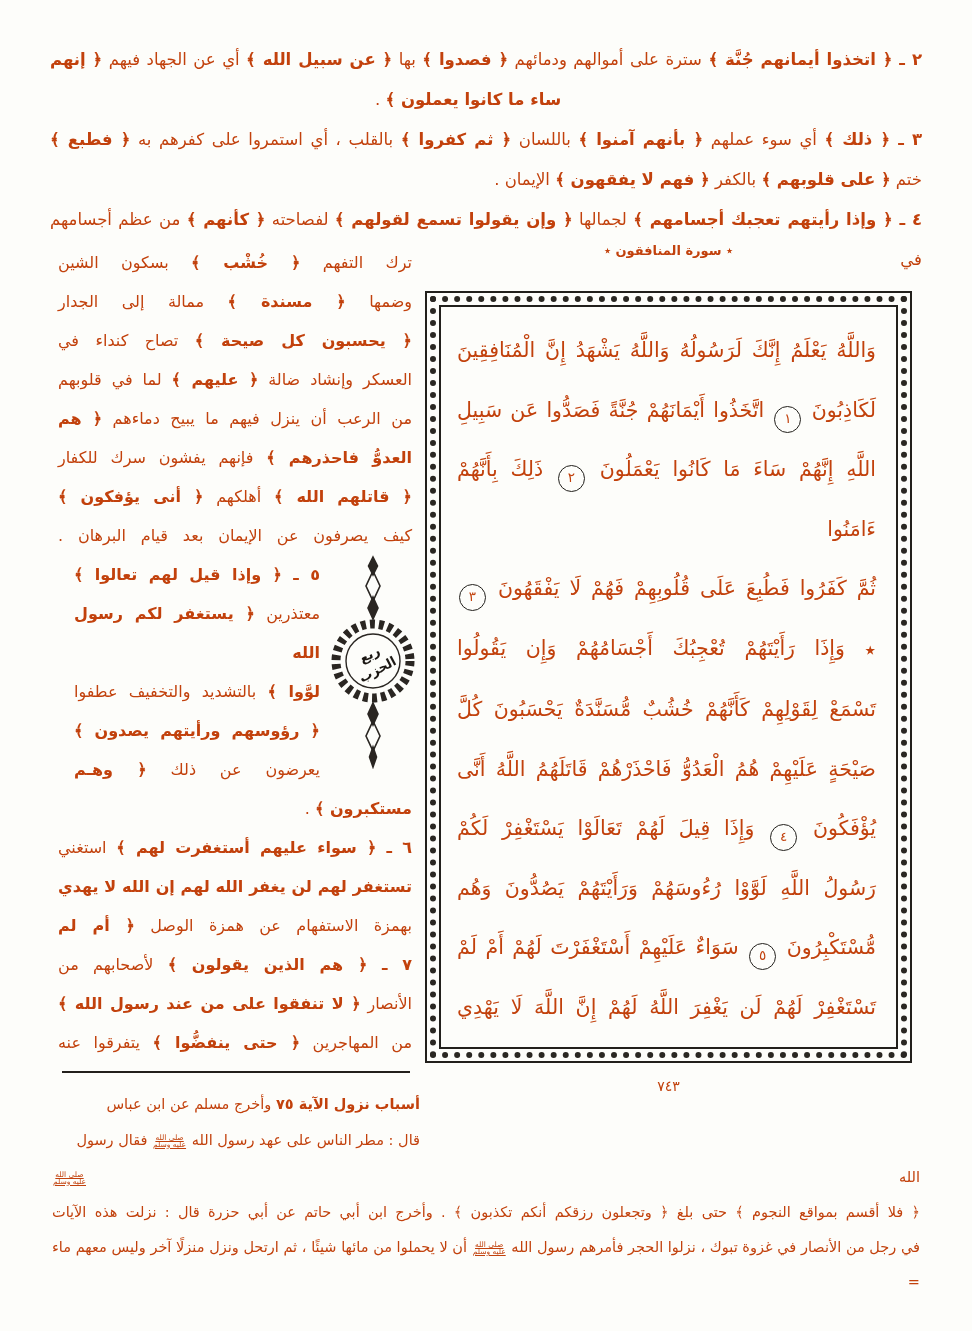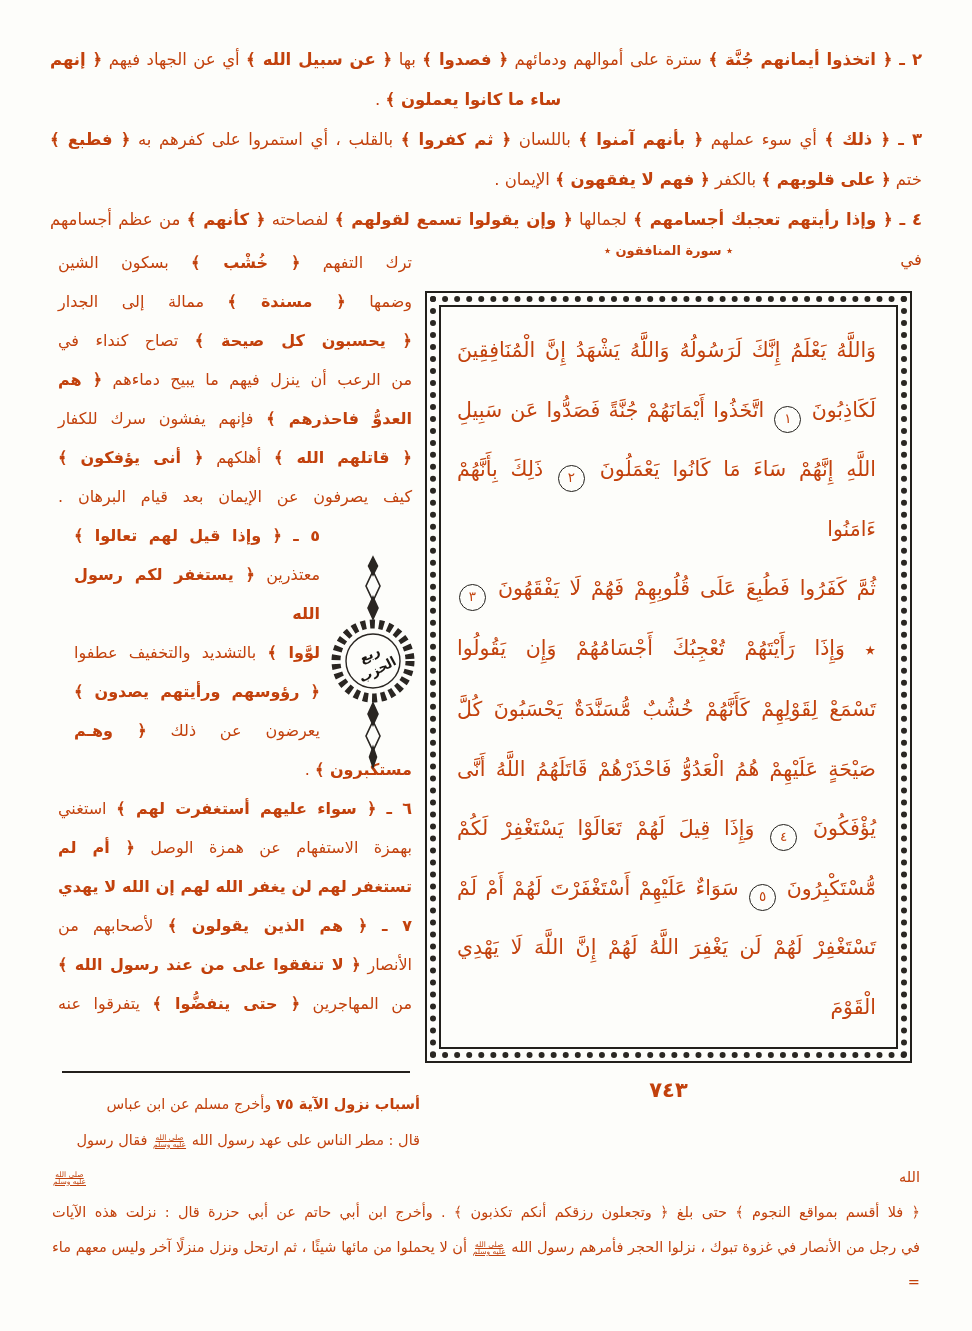--- a/index.html
+++ b/index.html
@@ -64,21 +64,21 @@
     border:1.4px solid #22201c;border-radius:50%;
     font-size:13.5px;line-height:23px;
     text-align:center;text-align-last:center;
     vertical-align:-6px;margin:0 2px;font-weight:normal;
   }
   .vstar{font-size:21px;vertical-align:-2px;}
   
   .page-number{
     position:absolute;top:1078px;left:425px;width:487px;
     text-align:left;text-align-last:center;
-    font-size:21px;font-weight:bold;letter-spacing:2px;
+    font-size:14px;font-weight:normal;letter-spacing:2px;
   }
   
   .fn-rule{position:absolute;top:1071px;left:62px;width:348px;height:2px;background:#23201c;}
   .fn-col{
     position:absolute;top:1086px;left:55px;width:365px;
     font-size:14.5px;line-height:36px;text-align:right;
   }
   .fn-full{
     position:absolute;top:1160px;right:52px;left:52px;
     font-size:14.5px;line-height:35px;
@@ -119,51 +119,53 @@
         </g>
         <g transform="rotate(-28 43 106)" fill="#1b1713" font-family="DejaVu Sans, sans-serif" font-size="13" font-weight="bold" text-anchor="middle">
           <text x="43" y="103">ربع</text>
           <text x="43" y="120">الحزب</text>
         </g>
       </svg>
     </div>
   <div class="ln j"><span>ترك التفهم </span><span class="b">﴿ خُشْب ﴾</span><span> بسكون الشين</span></div>
       <div class="ln j"><span>وضمها </span><span class="b">﴿ مسندة ﴾</span><span> ممالة إلى الجدار</span></div>
       <div class="ln j"><span class="b">﴿ يحسبون كل صيحة ﴾</span><span> تصاح كنداء في</span></div>
+      <div class="ln j"><span>العسكر وإنشاد ضالة </span><span class="b">﴿ عليهم ﴾</span><span> لما في قلوبهم</span></div>
       <div class="ln j"><span>من الرعب أن ينزل فيهم ما يبيح دماءهم </span><span class="b">﴿ هم</span></div>
       <div class="ln j"><span class="b">العدوُّ فاحذرهم ﴾</span><span> فإنهم يفشون سرك للكفار</span></div>
       <div class="ln j"><span class="b">﴿ قاتلهم الله ﴾</span><span> أهلكهم </span><span class="b">﴿ أنى يؤفكون ﴾</span></div>
       <div class="ln j"><span>كيف يصرفون عن الإيمان بعد قيام البرهان .</span></div>
       <div class="ln j narrow"><span class="b">٥ ـ </span><span class="b">﴿ وإذا قيل لهم تعالوا ﴾</span></div>
       <div class="ln j narrow"><span>معتذرين </span><span class="b">﴿ يستغفر لكم رسول الله</span></div>
       <div class="ln j narrow"><span class="b">لوَّوا ﴾</span><span> بالتشديد والتخفيف عطفوا</span></div>
       <div class="ln j narrow"><span class="b">﴿ رؤوسهم ورأيتهم يصدون ﴾</span></div>
       <div class="ln j narrow"><span>يعرضون عن ذلك </span><span class="b">﴿ وهـم</span></div>
       <div class="ln"><span class="b">مستكبرون ﴾</span><span> .</span></div>
       <div class="ln j"><span class="b">٦ ـ </span><span class="b">﴿ سواء عليهم أستغفرت لهم ﴾</span><span> استغني</span></div>
+      <div class="ln j"><span class="b">تستغفر لهم لن يغفر الله لهم إن الله لا يهدي</span></div>
       <div class="ln j"><span>بهمزة الاستفهام عن همزة الوصل </span><span class="b">﴿ أم لم</span></div>
-      <div class="ln j"><span class="b">تستغفر لهم لن يغفر الله لهم إن الله لا يهدي</span></div>
       <div class="ln j"><span class="b">٧ ـ </span><span class="b">﴿ هم الذين يقولون ﴾</span><span> لأصحابهم من</span></div>
       <div class="ln j"><span>الأنصار </span><span class="b">﴿ لا تنفقوا على من عند رسول الله ﴾</span></div>
       <div class="ln j"><span>من المهاجرين </span><span class="b">﴿ حتى ينفضُّوا ﴾</span><span> يتفرقوا عنه</span></div>
     </div>
 
   <div class="surah-heading">٭ سورة المنافقون ٭</div>
 
   <div class="frame-outer">
     <div class="frame-band">
       <div class="frame-inner" id="quran-lines">
           <div class="qln"><span>وَاللَّهُ يَعْلَمُ إِنَّكَ لَرَسُولُهُ وَاللَّهُ يَشْهَدُ إِنَّ الْمُنَافِقِينَ</span></div>
           <div class="qln"><span>لَكَاذِبُونَ </span><span class="vnum">١</span><span> اتَّخَذُوا أَيْمَانَهُمْ جُنَّةً فَصَدُّوا عَن سَبِيلِ</span></div>
           <div class="qln"><span>اللَّهِ إِنَّهُمْ سَاءَ مَا كَانُوا يَعْمَلُونَ </span><span class="vnum">٢</span><span> ذَلِكَ بِأَنَّهُمْ ءَامَنُوا</span></div>
           <div class="qln"><span>ثُمَّ كَفَرُوا فَطُبِعَ عَلَى قُلُوبِهِمْ فَهُمْ لَا يَفْقَهُونَ </span><span class="vnum">٣</span></div>
           <div class="qln"><span class="vstar">٭</span><span> وَإِذَا رَأَيْتَهُمْ تُعْجِبُكَ أَجْسَامُهُمْ وَإِن يَقُولُوا</span></div>
           <div class="qln"><span>تَسْمَعْ لِقَوْلِهِمْ كَأَنَّهُمْ خُشُبٌ مُّسَنَّدَةٌ يَحْسَبُونَ كُلَّ</span></div>
           <div class="qln"><span>صَيْحَةٍ عَلَيْهِمْ هُمُ الْعَدُوُّ فَاحْذَرْهُمْ قَاتَلَهُمُ اللَّهُ أَنَّى</span></div>
           <div class="qln"><span>يُؤْفَكُونَ </span><span class="vnum">٤</span><span> وَإِذَا قِيلَ لَهُمْ تَعَالَوْا يَسْتَغْفِرْ لَكُمْ</span></div>
+          <div class="qln"><span>رَسُولُ اللَّهِ لَوَّوْا رُءُوسَهُمْ وَرَأَيْتَهُمْ يَصُدُّونَ وَهُم</span></div>
           <div class="qln"><span>مُّسْتَكْبِرُونَ </span><span class="vnum">٥</span><span> سَوَاءٌ عَلَيْهِمْ أَسْتَغْفَرْتَ لَهُمْ أَمْ لَمْ</span></div>
           <div class="qln"><span>تَسْتَغْفِرْ لَهُمْ لَن يَغْفِرَ اللَّهُ لَهُمْ إِنَّ اللَّهَ لَا يَهْدِي الْقَوْمَ</span></div>
         </div>
     </div>
   </div>
 
   <div class="page-number">٧٤٣</div>
 
   <div class="fn-rule"></div>
 

